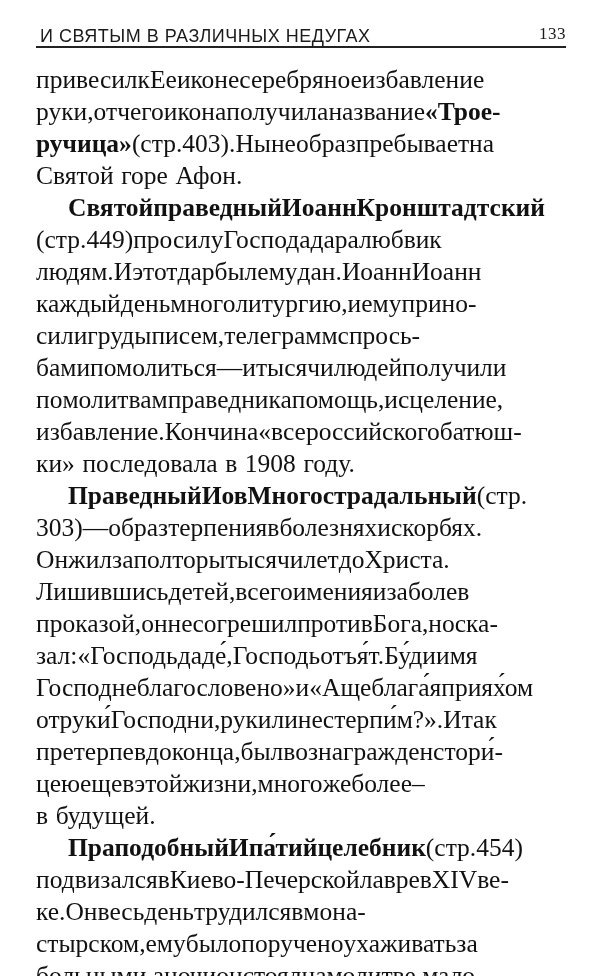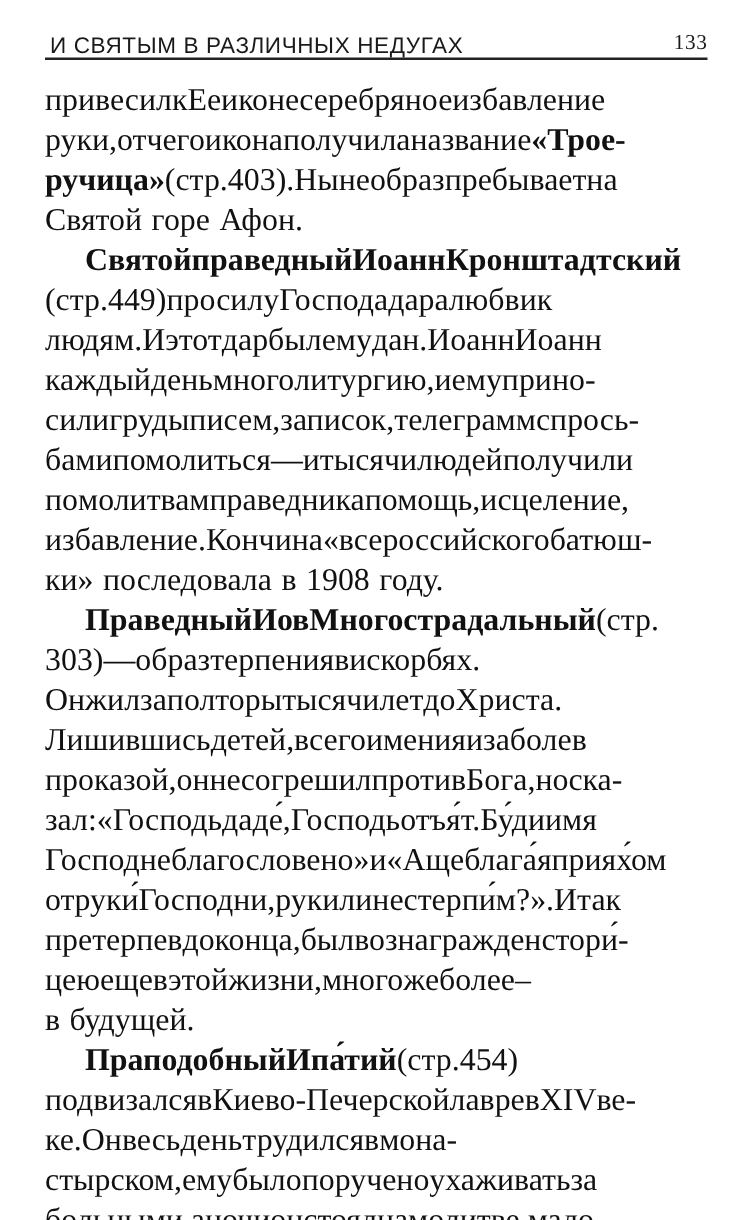--- a/index.html
+++ b/index.html
@@ -115,21 +115,20 @@
           <span><span>и</span></span>
           <span><span>ему</span></span>
           <span><span>прино-</span></span>
         </div>
       </div>
       <div class="line">
         <div class="row">
           <span><span>сили</span></span>
           <span><span>груды</span></span>
           <span><span>писем,</span></span>
-          <span><span>записок,</span></span>
           <span><span>телеграмм</span></span>
           <span><span>с</span></span>
           <span><span>прось-</span></span>
         </div>
       </div>
       <div class="line">
         <div class="row">
           <span><span>бами</span></span>
           <span><span>помолиться</span></span>
           <span><span>—</span></span>
@@ -175,20 +174,21 @@
           <span><span>(стр.</span></span>
         </div>
       </div>
       <div class="line">
         <div class="row">
           <span><span>303)</span></span>
           <span><span>—</span></span>
           <span><span>образ</span></span>
           <span><span>терпения</span></span>
           <span><span>в</span></span>
+          <span><span>болезнях</span></span>
           <span><span>и</span></span>
           <span><span>скорбях.</span></span>
         </div>
       </div>
       <div class="line">
         <div class="row">
           <span><span>Он</span></span>
           <span><span>жил</span></span>
           <span><span>за</span></span>
           <span><span>полторы</span></span>
@@ -282,20 +282,21 @@
           <span><span>в</span></span>
           <span><span>будущей.</span></span>
         </div>
       </div>
     </div>
     <div>
       <div class="line indent">
         <div class="row">
           <span><b>Праподобный</b></span>
           <span><b>Ипа́тий</b></span>
+          <span><b>целебник</b></span>
           <span><span>(стр.</span></span>
           <span><span>454)</span></span>
         </div>
       </div>
       <div class="line">
         <div class="row">
           <span><span>подвизался</span></span>
           <span><span>в</span></span>
           <span><span>Киево-Печерской</span></span>
           <span><span>лавре</span></span>

